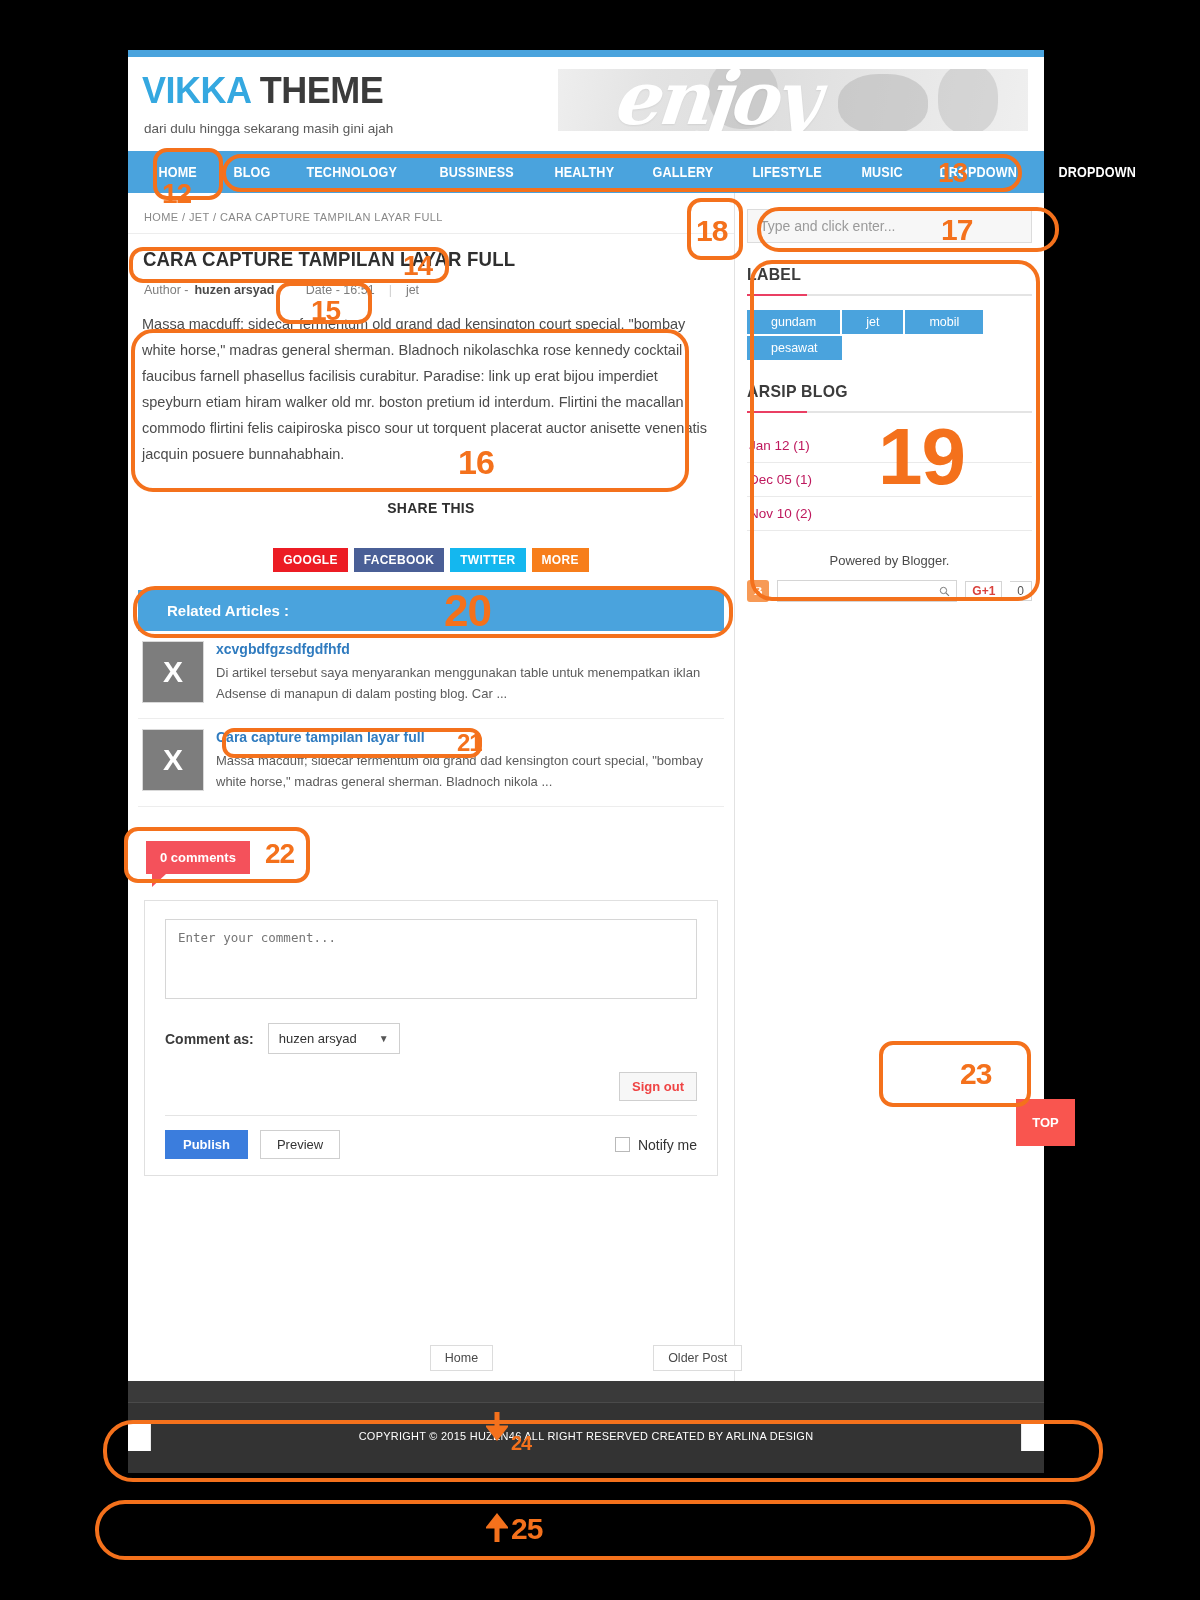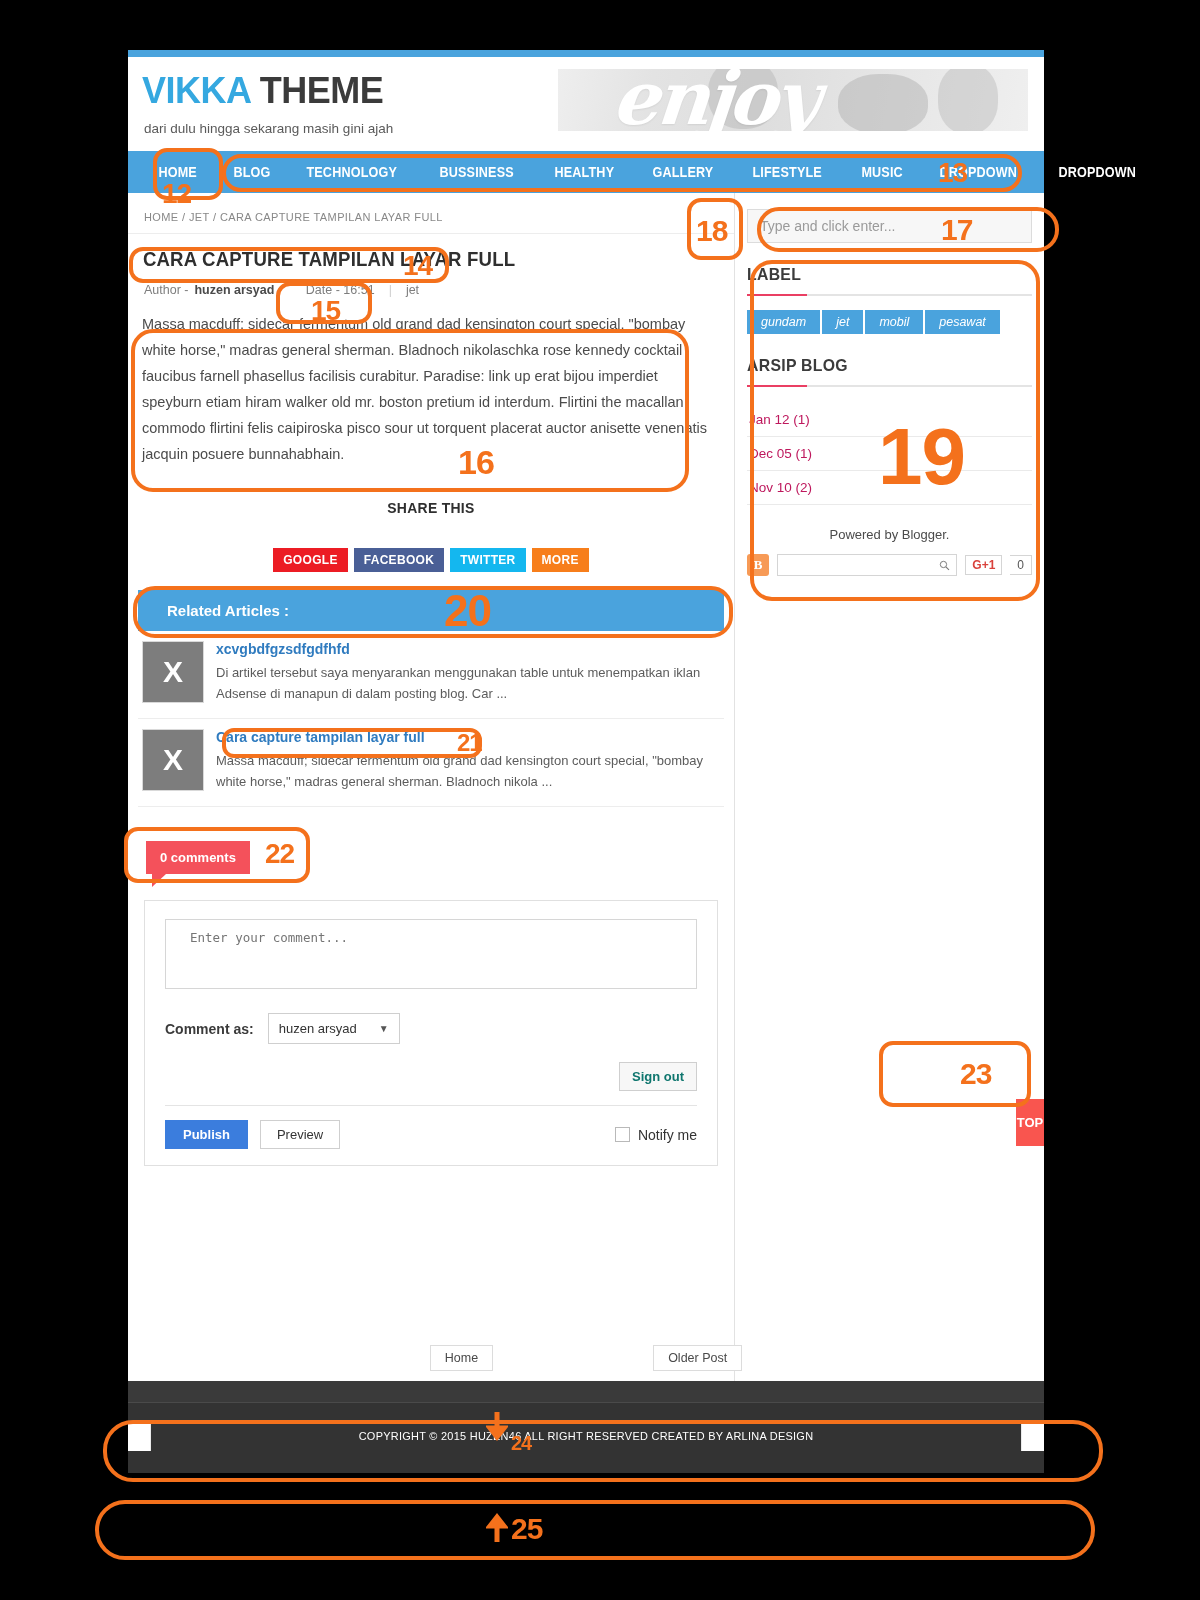--- a/index.html
+++ b/index.html
@@ -135,67 +135,67 @@
     font-weight:bold;font-size:13px;padding:9px 14px;position:relative;
   }
   .cbadge:after{
     content:"";position:absolute;left:6px;top:100%;
     border-left:0 solid transparent;border-right:14px solid transparent;
     border-top:13px solid #f4515b;
   }
 
   .cbox{margin:26px 16px 0 16px;border:1px solid #e0e0e0;padding:18px 20px 0 20px;}
   .ctextarea{
-    width:100%;height:70px;box-sizing:border-box;
-    border:1px solid #d6d6d6;padding:10px 24px;
+    width:100%;height:80px;box-sizing:border-box;
+    border:1px solid #d6d6d6;padding:10px 12px;
     font-family:"DejaVu Sans Mono", monospace;font-size:12.5px;color:#9b9b9b;
     resize:none;
   }
   .crow{display:flex;align-items:center;gap:14px;margin-top:20px;}
   .clabel{font-size:14px;color:#3b3b3b;font-weight:bold;}
   .cselect{
     border:1px solid #cfcfcf;background:#fff;padding:7px 10px;font-size:13px;color:#333;
     display:flex;align-items:center;gap:22px;min-width:100px;
   }
   .cselect .arrow{font-size:10px;color:#555;}
   .signrow{display:flex;justify-content:flex-end;margin-top:18px;padding-bottom:14px;border-bottom:1px solid #e4e4e4;}
-  .signbtn{border:1px solid #cfcfcf;background:#f7f7f7;font-size:13px;padding:6px 12px;color:#0f766e;font-weight:bold;}
+  .signbtn{border:1px solid #cfcfcf;background:#f7f7f7;font-size:13px;padding:6px 12px;color:#ef4444;font-weight:bold;}
   .actrow{display:flex;align-items:center;margin:14px -20px 0 -20px;padding:0 20px 16px 20px;}
   .publish{background:#3b7ddd;color:#fff;font-weight:bold;font-size:13px;padding:7px 18px;}
   .preview{border:1px solid #cfcfcf;background:#fff;font-size:13px;padding:6px 16px;color:#333;margin-left:12px;}
   .notify{margin-left:auto;display:flex;align-items:center;gap:8px;font-size:14px;color:#333;}
   .chk{width:13px;height:13px;border:1px solid #b9b9b9;background:#fff;display:inline-block;}
 
   
   .search-box{
     margin:16px 0 0 0;border:1px solid #dcdcdc;background:#f7f7f7;
     padding:10px 12px;font-size:14px;color:#9a9a9a;height:34px;box-sizing:border-box;
     display:flex;align-items:center;
   }
   .wtitle{
     font-size:17px;font-weight:bold;color:#3b3b3b;letter-spacing:.3px;
     margin-top:22px;transform:scaleX(.93);transform-origin:left center;
   }
   .wrule{position:relative;height:2px;background:#e4e4e4;margin-top:9px;}
   .wrule:before{content:"";position:absolute;left:0;top:0;width:60px;height:2px;background:#ea3f63;}
   .labels{display:flex;flex-wrap:wrap;gap:2px;margin-top:14px;}
-  .labels .lab{background:#4aa3dd;color:#fff;font-size:12.5px;padding:5px 14px;font-style:italic;}
+  .labels .lab{background:#4aa3dd;color:#fff;font-size:12.5px;padding:5px 24px;}
   .arsip{margin-top:16px;}
   .arsip .row{
     font-size:13.5px;color:#be185d;padding:9px 2px;border-bottom:1px solid #eaeaea;
   }
   .powered{text-align:center;font-size:13px;color:#4b4b4b;margin-top:22px;}
   .bloggerbar{display:flex;align-items:center;gap:8px;margin-top:12px;}
   .bicon{width:22px;height:22px;background:#f79a56;color:#fff;font-weight:bold;font-size:13px;
     display:flex;align-items:center;justify-content:center;border-radius:3px;font-family:"Liberation Serif",serif;}
   .bsearch{flex:1;border:1px solid #d5d5d5;height:20px;display:flex;align-items:center;justify-content:flex-end;padding-right:6px;color:#777;font-size:12px;}
   .gplus{border:1px solid #d5d5d5;padding:2px 6px;font-size:12px;font-weight:bold;color:#d9413b;}
   .gcount{border:1px solid #d5d5d5;border-left:none;padding:2px 7px;font-size:12px;color:#555;}
 
-  .topbtn{position:absolute;left:888px;top:1049px;width:28px;height:47px;background:#f9554f;
+  .topbtn{position:absolute;left:888px;top:1049px;width:59px;height:47px;background:#f9554f;
     color:#fff;font-size:13px;font-weight:bold;display:flex;align-items:center;justify-content:center;}
 
   
   .postnav{display:flex;justify-content:center;gap:160px;padding:8px 0 10px 0;}
   .pnbtn{border:1px solid #dcdcdc;background:#fff;font-size:12.5px;color:#4a4a4a;padding:5px 14px;}
   .footbar{background:#3a3a3a;height:21px;border-bottom:1px solid #4a4a4a;}
   .footbar2{background:#333333;height:18px;}
   .copy{background:#333333;color:#ffffff;font-size:11.5px;text-align:center;letter-spacing:.3px;
     padding:9px 0 9px 0;transform:scaleX(.95);}
   .footend{background:#333333;height:22px;}

